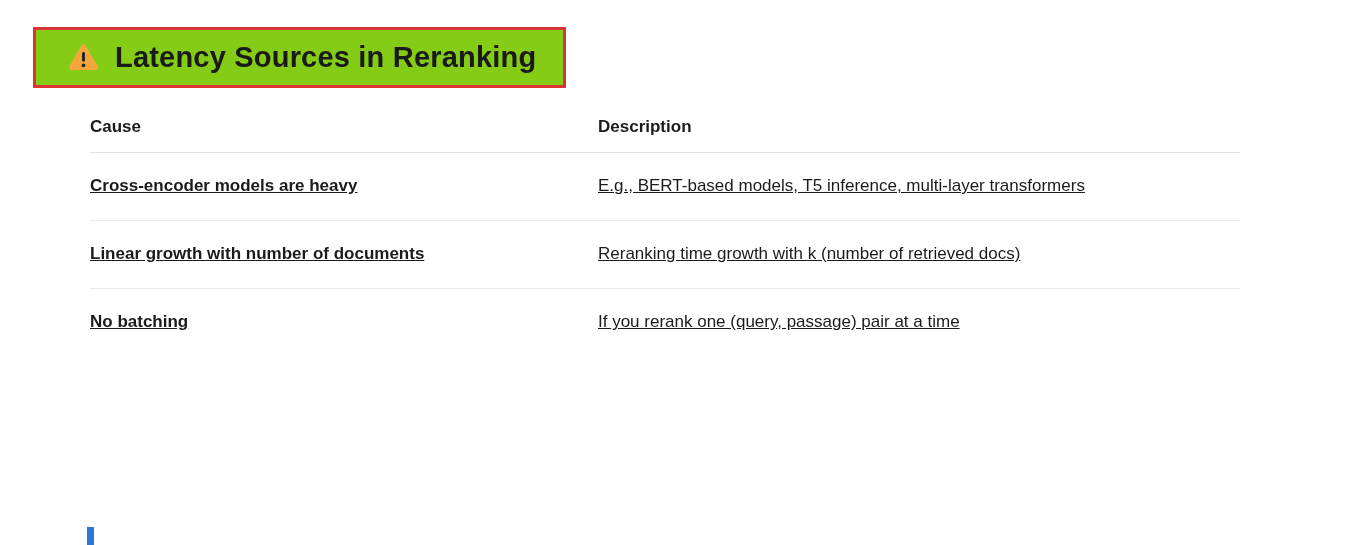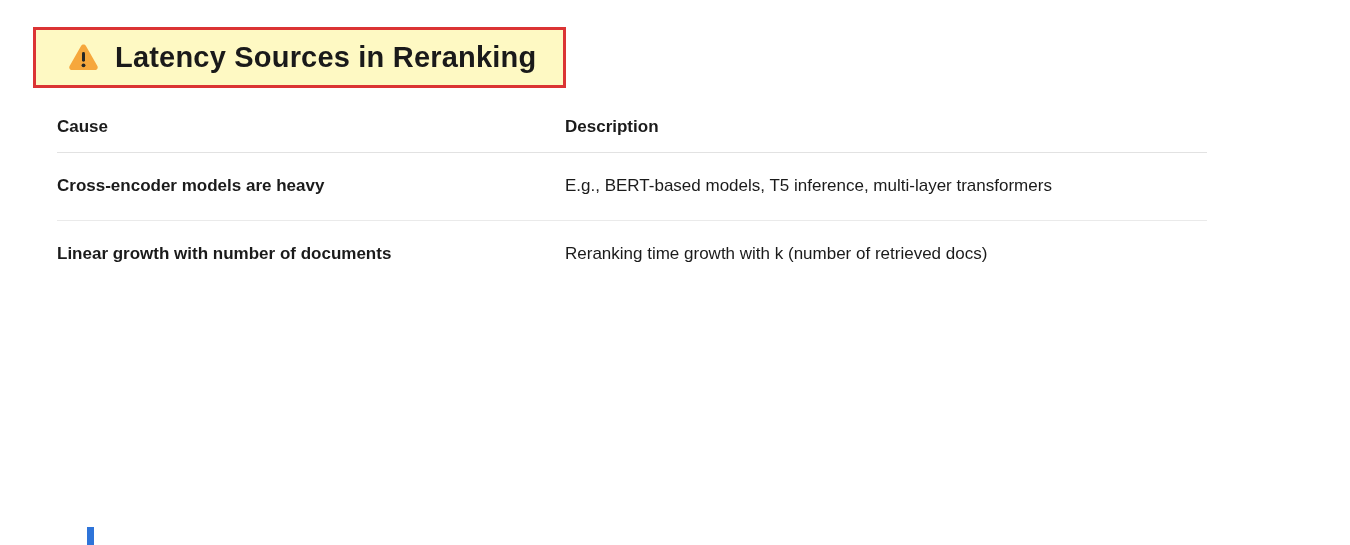--- a/index.html
+++ b/index.html
@@ -16,21 +16,21 @@
     overflow: hidden;
   }
   .heading-box {
     display: inline-flex;
     align-items: center;
     gap: 15px;
     margin: 27px 0 0 33px;
     border: 3px solid #db3434;
     padding: 8px 27px 9px 31px;
     box-sizing: border-box;
-    background: #fef9c3;
+    background: #84cc16;
   }
   .warn-icon {
     width: 33px;
     height: 33px;
     display: inline-block;
     flex: 0 0 auto;
   }
   .warn-icon svg { display: block; width: 100%; height: 100%; }
   h1.page-title {
     margin: 0;
@@ -38,40 +38,41 @@
     line-height: 38px;
     font-weight: 600;
     color: #1a1a1a;
     letter-spacing: 0.2px;
     white-space: nowrap;
   }
   table.latency-table {
     border-collapse: collapse;
     table-layout: fixed;
     width: 1150px;
-    margin: 19px 0 0 57px;
+    margin: 19px 0 0 90px;
   }
   col.col-cause { width: 508px; }
   col.col-desc  { width: 642px; }
   th {
     text-align: left;
     font-size: 17px;
     font-weight: 600;
     color: #1b1b1b;
     padding: 9px 0 14px 0;
     border-bottom: 1px solid #e2e2e2;
     line-height: 1.3;
   }
   td {
     font-size: 17px;
     color: #1b1b1b;
     padding: 22px 10px 23px 0;
     border-bottom: 1px solid #eaeaea;
     line-height: 1.3;
     vertical-align: middle;
+    text-decoration: underline;
   }
   td.cause-cell { font-weight: 600; }
   tbody tr:last-child td { border-bottom: none; }
   .blue-marker {
     position: absolute;
     left: 87px;
     top: 527px;
     width: 7px;
     height: 18px;
     background: #2e74d9;
@@ -106,18 +107,22 @@
     </thead>
     <tbody>
       <tr>
         <td class="cause-cell">Cross-encoder models are heavy</td>
         <td class="desc-cell">E.g., BERT-based models, T5 inference, multi-layer transformers</td>
       </tr>
       <tr>
         <td class="cause-cell">Linear growth with number of documents</td>
         <td class="desc-cell">Reranking time growth with k (number of retrieved docs)</td>
       </tr>
+      <tr>
+        <td class="cause-cell">No batching</td>
+        <td class="desc-cell">If you rerank one (query, passage) pair at a time</td>
+      </tr>
     </tbody>
   </table>
 
   <div class="blue-marker"></div>
 
 </div>
 
 </body></html>

